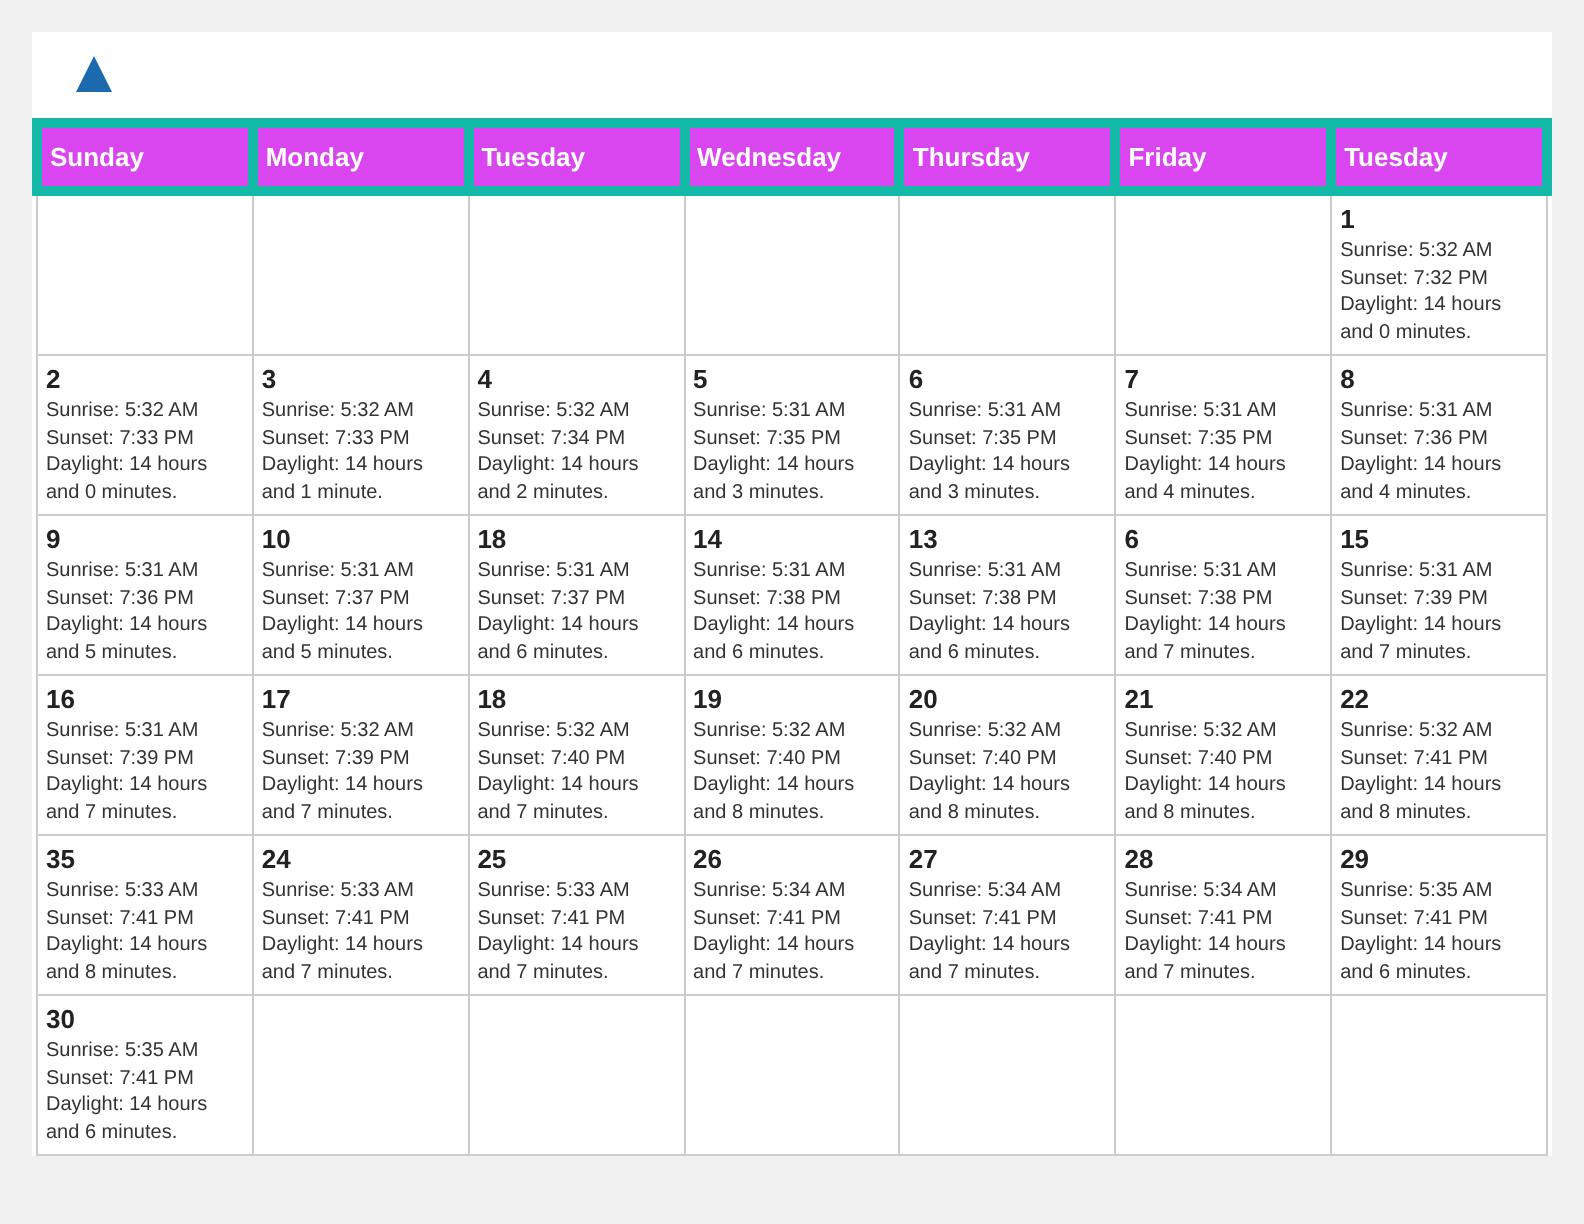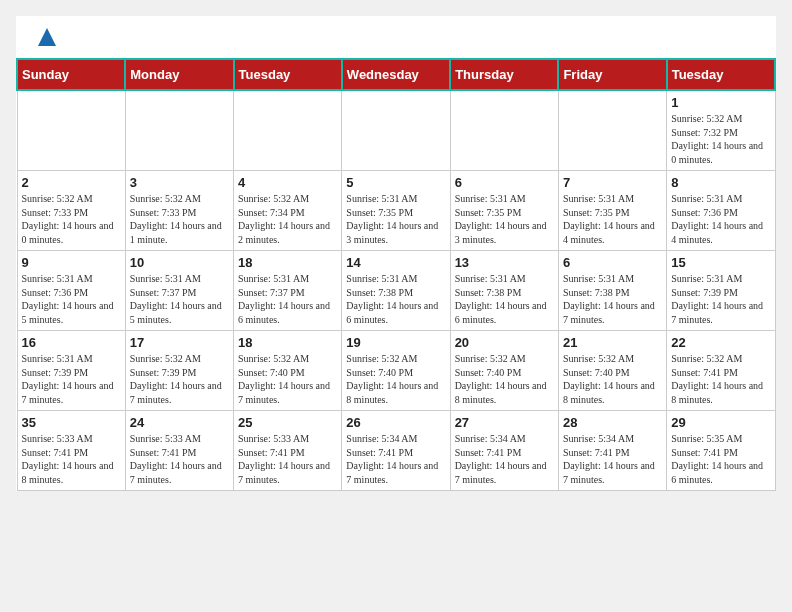--- a/index.html
+++ b/index.html
@@ -54,27 +54,27 @@
     .subtitle {
       font-size: 15px;
       color: #444;
     }
     .calendar {
       width: 100%;
       border-collapse: collapse;
       table-layout: fixed;
     }
     .calendar thead th {
-      background: #b91c1c;
+      background: #d946ef;
       color: #fff;
       font-size: 13px;
       font-weight: bold;
       padding: 7px 4px;
       text-align: left;
-      border: 2px solid #14b8a6;
+      border: 5px solid #14b8a6;
     }
     .calendar tbody td {
       border: 1px solid #ccc;
       vertical-align: top;
       padding: 4px 4px;
       font-size: 10.5px;
       color: #333;
       background: #fff;
       min-height: 80px;
       height: 80px;
@@ -86,21 +86,20 @@
       font-size: 13px;
       font-weight: bold;
       color: #222;
       display: block;
       margin-bottom: 2px;
     }
     .day-info {
       font-size: 10px;
       line-height: 1.35;
       color: #333;
-      font-family: Liberation Serif, serif;
     }
     .empty-cell {
       background: #f5f5f5;
     }
   </style>
 </head>
 <body>
 
 <div class="page">
   <div class="header">
@@ -317,15 +316,29 @@
 Sunset: 7:41 PM
 Daylight: 14 hours and 7 minutes.</div>
           </td>
           <td>
             <span class="day-num">29</span>
             <div class="day-info">Sunrise: 5:35 AM
 Sunset: 7:41 PM
 Daylight: 14 hours and 6 minutes.</div>
           </td>
         </tr>
+        <tr>
+          <td>
+            <span class="day-num">30</span>
+            <div class="day-info">Sunrise: 5:35 AM
+Sunset: 7:41 PM
+Daylight: 14 hours and 6 minutes.</div>
+          </td>
+          <td class="empty-cell"></td>
+          <td class="empty-cell"></td>
+          <td class="empty-cell"></td>
+          <td class="empty-cell"></td>
+          <td class="empty-cell"></td>
+          <td class="empty-cell"></td>
+        </tr>
       </tbody>
   </table>
 </div>
 
 </body></html>

